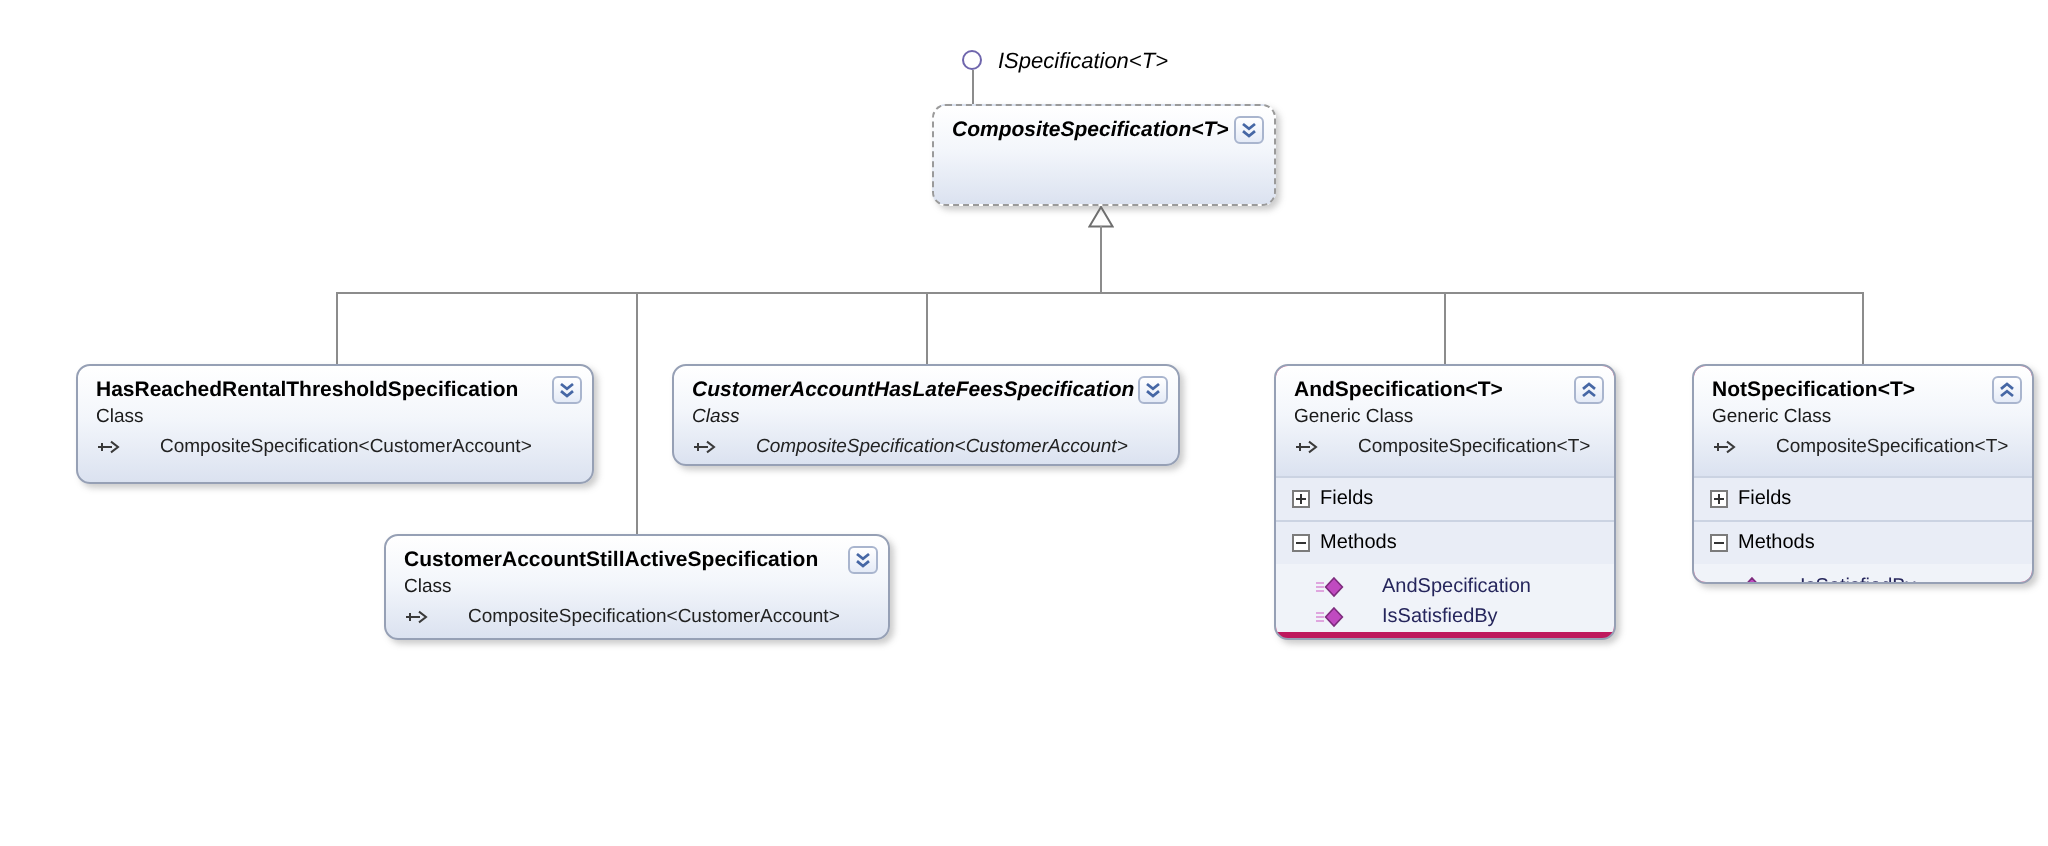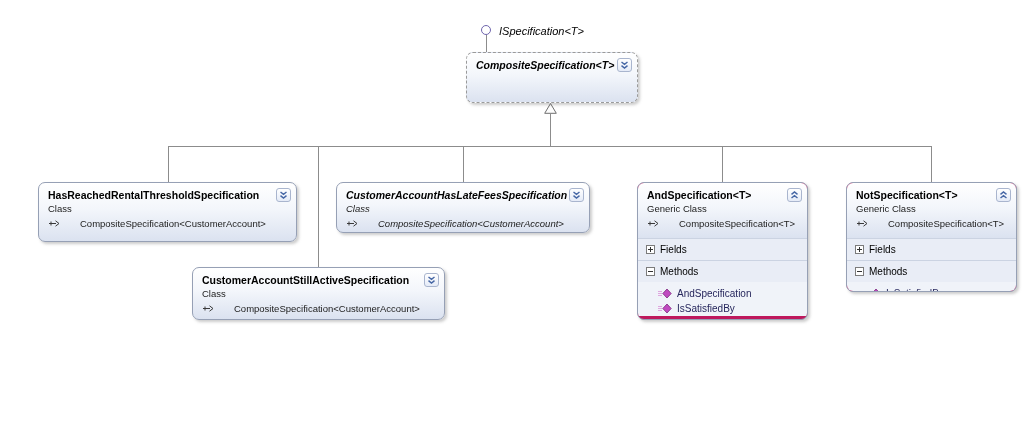--- a/index.html
+++ b/index.html
@@ -33,21 +33,21 @@
     background:linear-gradient(#ffffff,#e5ebf7);
     display:flex; align-items:center; justify-content:center; cursor:pointer; padding:0;
   }
 
   .comp-row {
     display:flex; align-items:center; gap:5px; height:22px;
     border-top:1px solid #cbd3e2; background:#e9edf6;
     padding-left:8px; font-size:10px; color:#000;
   }
   .members { padding-top:4px; background:#f0f3f9; }
-  .member-row { display:flex; align-items:center; gap:5px; height:15px; padding-left:20px; font-size:10px; color:#26265c; white-space:nowrap; }
+  .member-row { display:flex; align-items:center; gap:19px; height:15px; padding-left:20px; font-size:10px; color:#26265c; white-space:nowrap; }
 
   .expander-box { display:inline-flex; width:9px; height:9px; flex:0 0 9px; }
   .icon { display:inline-flex; }
 
   
   .lollipop-circle {
     position:absolute; width:10px; height:10px; border-radius:50%;
     border:1.5px solid #6f66ad; background:#ffffff;
   }
   .lollipop-label { position:absolute; font-size:11px; color:#000; white-space:nowrap;font-style:italic; }

